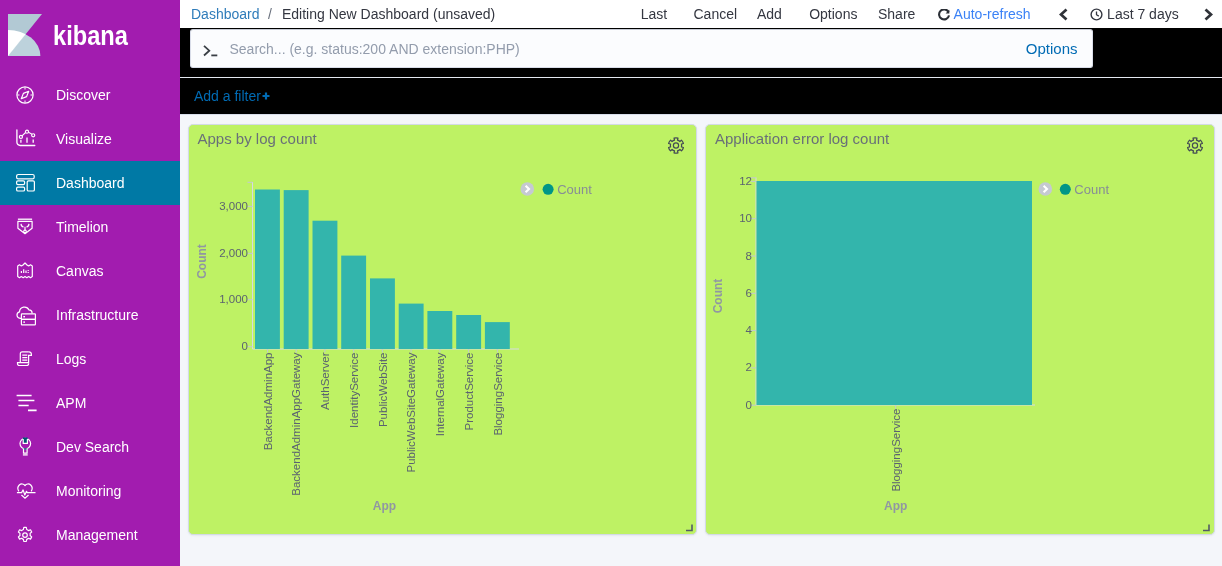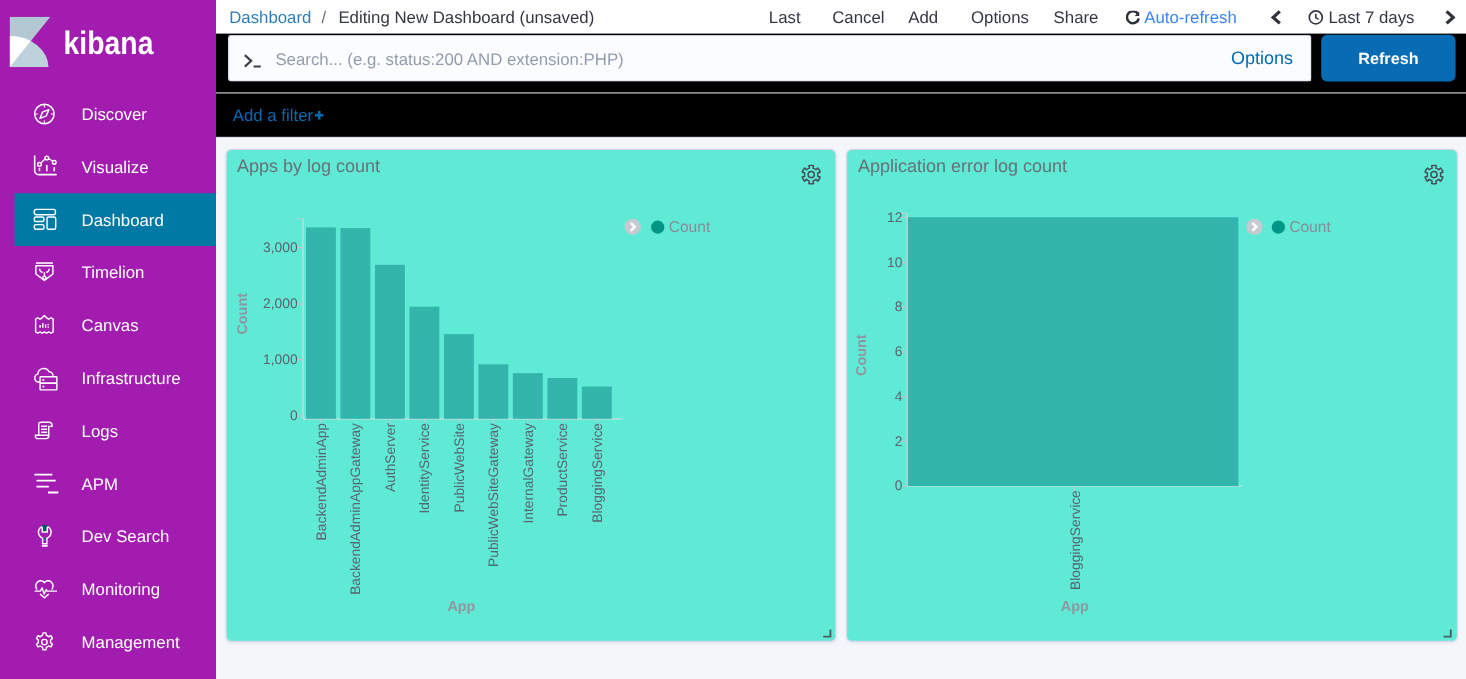--- a/index.html
+++ b/index.html
@@ -1,32 +1,32 @@
 <!DOCTYPE html>
 <html><head><meta charset="utf-8"><style>
 * { margin:0; padding:0; box-sizing:border-box; }
 html,body { width:1222px; height:566px; overflow:hidden; font-family:"Liberation Sans",sans-serif; }
 #root { position:relative; width:1222px; height:566px; background:#fff; }
 
 #side { position:absolute; left:0; top:0; width:180px; height:566px; background:#a21caf; }
 #logo { position:absolute; left:8px; top:14px; }
 #logotext { position:absolute; left:53px; top:20.8px; color:#fff; font-size:27px; font-weight:bold; transform:scaleX(0.875); transform-origin:left top; letter-spacing:0; }
-.nav { position:absolute; left:12px; width:180px; height:44px; }
+.nav { position:absolute; left:0; width:180px; height:44px; }
 .nav-sel { background:#0079a5; }
 .nicon { position:absolute; left:15.5px; top:13px; overflow:visible; }
 .nlabel { position:absolute; left:56px; top:0; line-height:44px; color:#fff; font-size:14px; }
 
 #main { position:absolute; left:180px; top:0; width:1042px; height:566px; background:#f4f6fa; }
 #topbar { position:absolute; left:0; top:0; width:1042px; height:28px; background:#fff; }
 .crumb { position:absolute; top:0; line-height:28px; font-size:14px; }
 #searchrow { position:absolute; left:0; top:28px; width:1042px; height:49.5px; background:#000000; border-bottom:1px solid #e4e8f0; }
 #sinput { position:absolute; left:9.5px; top:1px; width:903px; height:38.5px; background:#fbfcfe; border:1px solid #d9dde9; border-top-color:#c6cad4; border-radius:3px; }
 #refresh { position:absolute; left:921px; top:1px; width:112px; height:39px; background:#076cb3; border-radius:5px; color:#fff; font-size:13.5px; font-weight:bold; text-align:center; line-height:39px; }
 #filterrow { position:absolute; left:0; top:77.5px; width:1042px; height:37px; background:#000000; border-bottom:1px solid #d7ddea; }
-.panel { position:absolute; top:124px; width:509.5px; height:410.5px; background:#5eead4; border:1px solid #d3dae6; border-radius:5px; box-shadow:0 1px 2px rgba(152,162,179,0.15); }
+.panel { position:absolute; top:124px; width:509.5px; height:410.5px; background:#bef264; border:1px solid #d3dae6; border-radius:5px; box-shadow:0 1px 2px rgba(152,162,179,0.15); }
 .ptitle { position:absolute; left:9px; top:4.5px; font-size:15px; color:#697078; }
 svg text { font-family:"Liberation Sans",sans-serif; }
 </style></head><body>
 <div id="root">
   <div id="side">
     <svg id="logo" width="34" height="42" viewBox="0 0 34 42">
       <defs>
           <clipPath id="lcp">
             <polygon points="0,0 34,0 0,42"></polygon>
           </clipPath>
@@ -186,21 +186,20 @@
     </div>
     <div id="searchrow">
       <div id="sinput">
         <svg style="position:absolute;left:12px;top:15.3px;" width="15" height="12" viewBox="0 0 15 12">
             <path d="M1 .9l5.3 4.8L1 10.5" fill="none" stroke="#3a3f46" stroke-width="1.8"></path>
             <path d="M8.3 10.4h6" stroke="#3a3f46" stroke-width="1.8"></path>
           </svg>
         <span style="position:absolute;left:39px;top:0;line-height:38px;font-size:14px;color:#939cac;">Search... (e.g. status:200 AND extension:PHP)</span>
         <span style="position:absolute;right:14px;top:0;line-height:38px;font-size:15px;color:#006bb4;">Options</span>
       </div>
-      <div id="refresh">Refresh</div>
     </div>
     <div id="filterrow">
       <span style="position:absolute;left:14px;top:0;line-height:36px;font-size:14px;color:#006bb4;">Add a filter </span>
       <svg style="position:absolute;left:81.5px;top:14.5px;" width="8" height="8" viewBox="0 0 8 8">
           <path d="M4 0.5v7M0.5 4h7" stroke="#006bb4" stroke-width="2.2"></path>
         </svg>
     </div>
     <div class="panel" style="left:7.5px;">
       <div class="ptitle">Apps by log count</div>
       <svg style="position:absolute;left:-1px;top:-1px;" width="510" height="411" viewBox="0 0 510 411">

